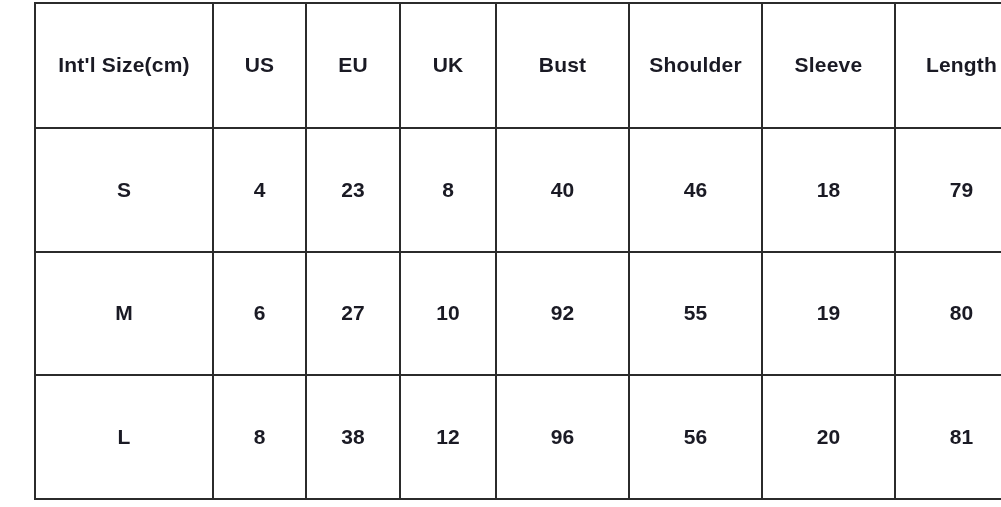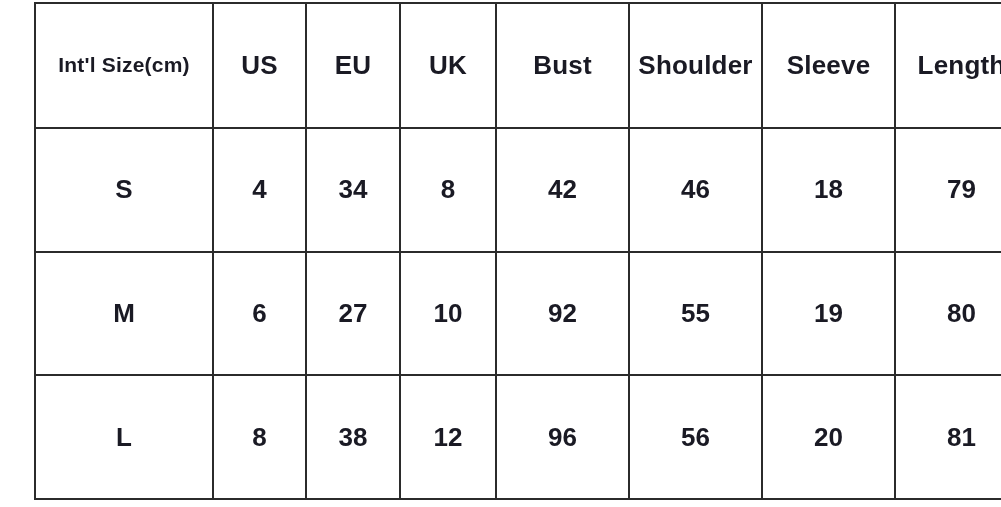--- a/index.html
+++ b/index.html
@@ -33,21 +33,21 @@
     table-layout: fixed;
     background: #ffffff;
     margin-left: 32px;
   }
 
   table.size-chart td {
     border: 2px solid #2b2b2b;
     text-align: center;
     vertical-align: middle;
     color: #1a1a24;
-    font-size: 26px;
+    font-size: 21px;
     font-weight: 700;
     padding: 0;
     background: #ffffff;
   }
 
   
   col.c-intl     { width: 178px; }
   col.c-us       { width: 93px; }
   col.c-eu       { width: 94px; }
   col.c-uk       { width: 96px; }
@@ -110,23 +110,23 @@
         <td class="header-cell">UK</td>
         <td class="header-cell">Bust</td>
         <td class="header-cell">Shoulder</td>
         <td class="header-cell">Sleeve</td>
         <td class="header-cell">Length</td>
       </tr>
 
       <tr class="data-row">
         <td class="size-cell">S</td>
         <td class="region-cell">4</td>
-        <td class="region-cell">34</td>
+        <td class="region-cell">23</td>
         <td class="region-cell">8</td>
-        <td class="measure-cell">42</td>
+        <td class="measure-cell">40</td>
         <td class="measure-cell">46</td>
         <td class="measure-cell">18</td>
         <td class="measure-cell">79</td>
       </tr>
 
       <tr class="data-row">
         <td class="size-cell">M</td>
         <td class="region-cell">6</td>
         <td class="region-cell">27</td>
         <td class="region-cell">10</td>

